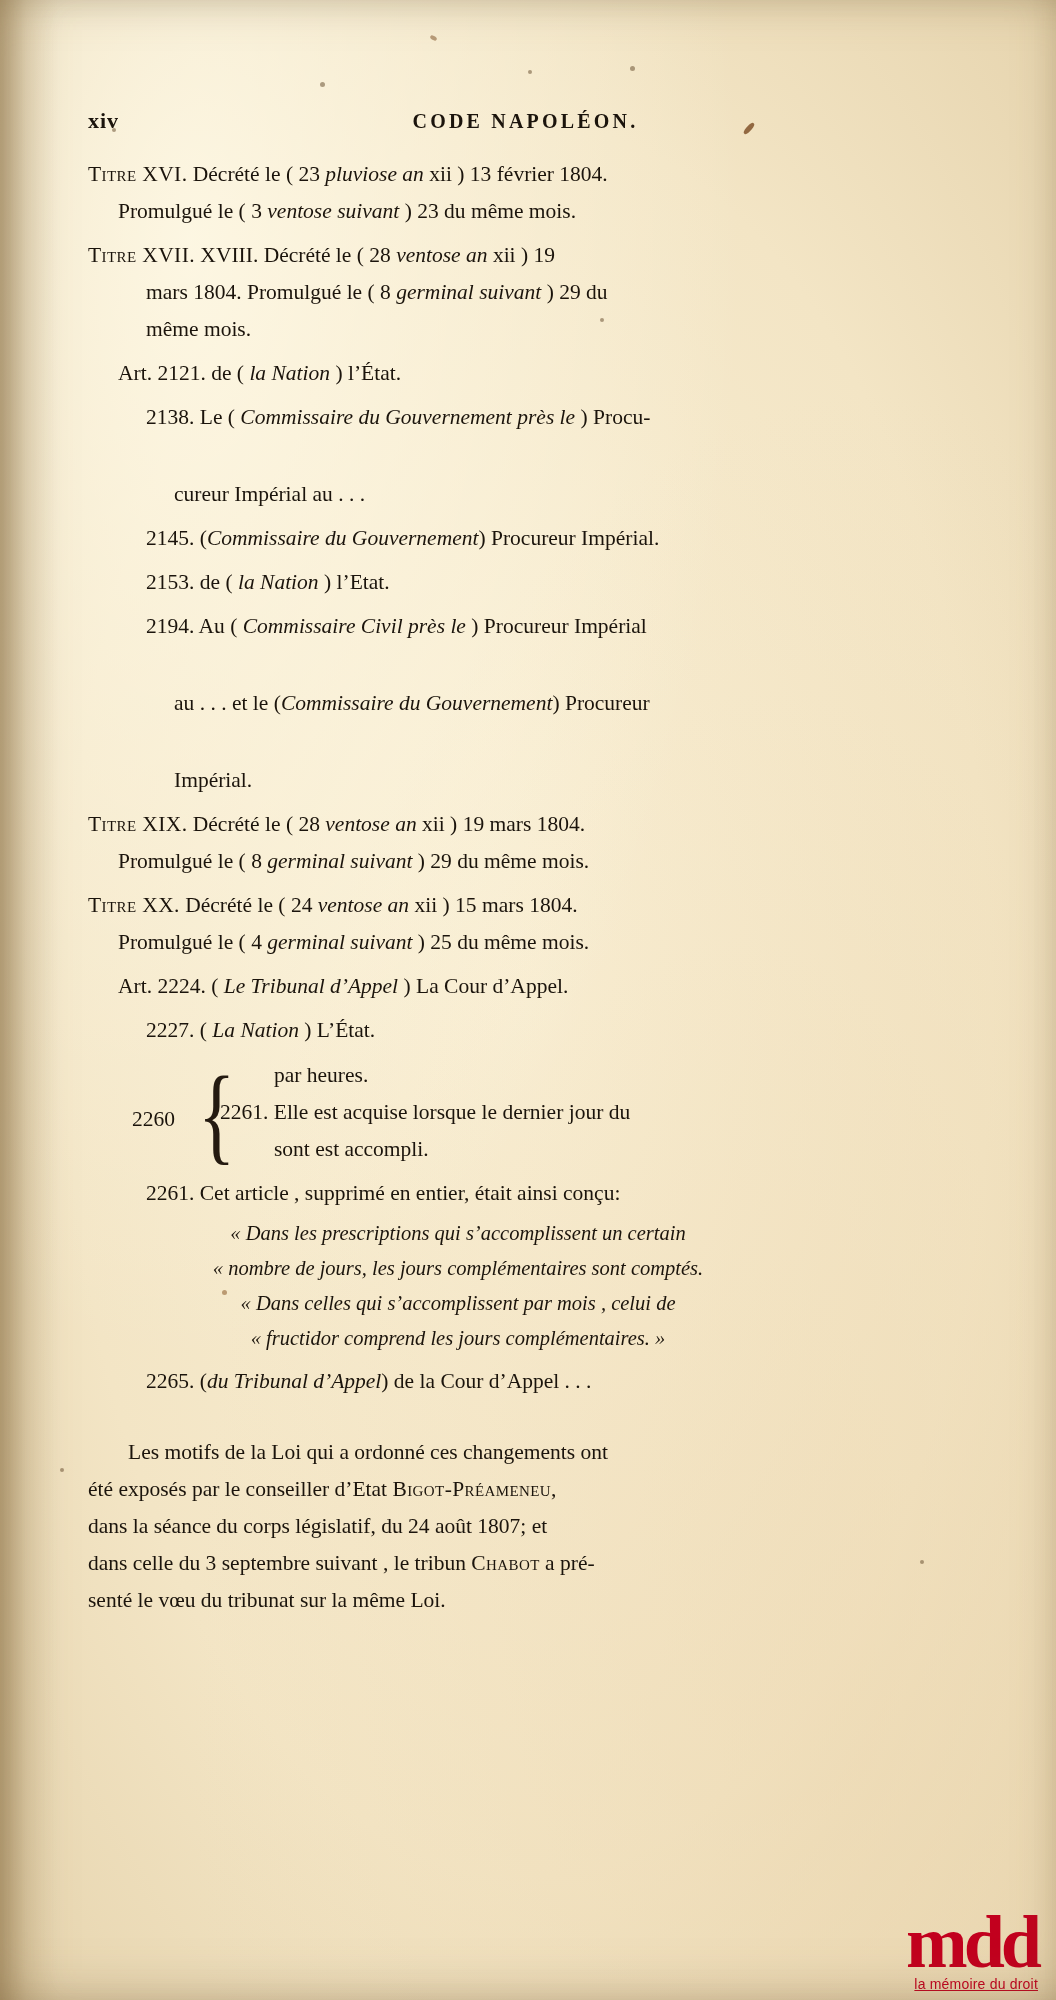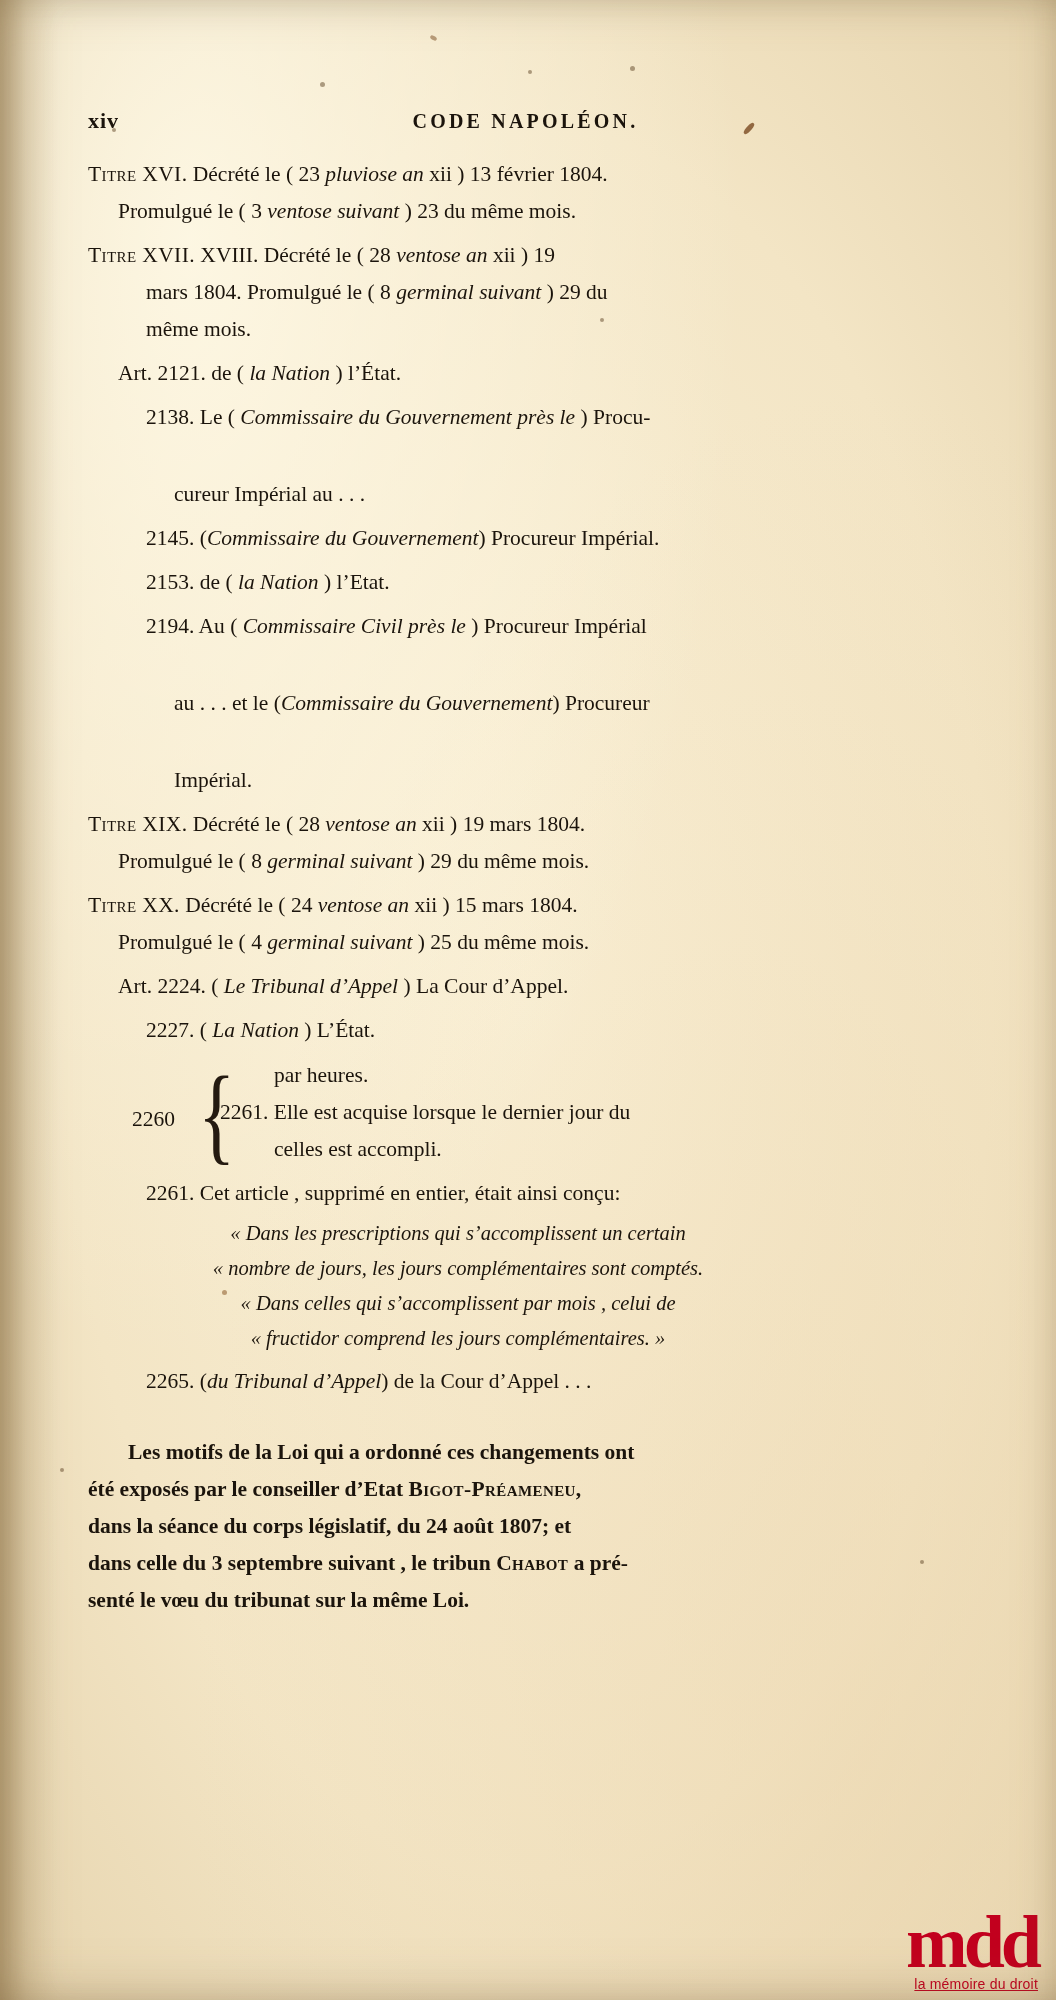--- a/index.html
+++ b/index.html
@@ -123,21 +123,20 @@
     margin-top:4px;
   }
   .q-c{ text-align:center; }
 
   
   .closing{
     margin-top:34px;
     font-size:21.5px;
     line-height:37px;
     text-align:justify;
-    font-weight:bold;
   }
   .closing .first{ padding-left:40px; }
 
   
   .logo{
     position:absolute;
     right:18px; bottom:8px;
     text-align:right;
   }
   .logo-mark{
@@ -230,21 +229,21 @@
             <div class="ln ind2"><span>2227. ( </span><span class="i">La Nation</span><span> ) L’État.</span></div>
           </div>
         </div>
 
       <div class="brace-group">
         <span class="brace-label">2260</span>
         <span class="brace-mark">{</span>
         <div id="brace-host">
             <div class="brace-line sub">par heures.</div>
             <div class="brace-line">2261. Elle est acquise lorsque le dernier jour du</div>
-            <div class="brace-line sub">celles est accompli.</div>
+            <div class="brace-line sub">sont est accompli.</div>
           </div>
       </div>
 
       <div class="ind2 blk">2261. Cet article , supprimé en entier, était ainsi conçu:</div>
       <div class="quote" id="quote-host">
           <div class="q-c">« Dans les prescriptions qui s’accomplissent un certain</div>
           <div class="q-c">« nombre de jours, les jours complémentaires sont comptés.</div>
           <div class="q-c">« Dans celles qui s’accomplissent par mois , celui de</div>
           <div class="q-c">« fructidor comprend les jours complémentaires. »</div>
         </div>

